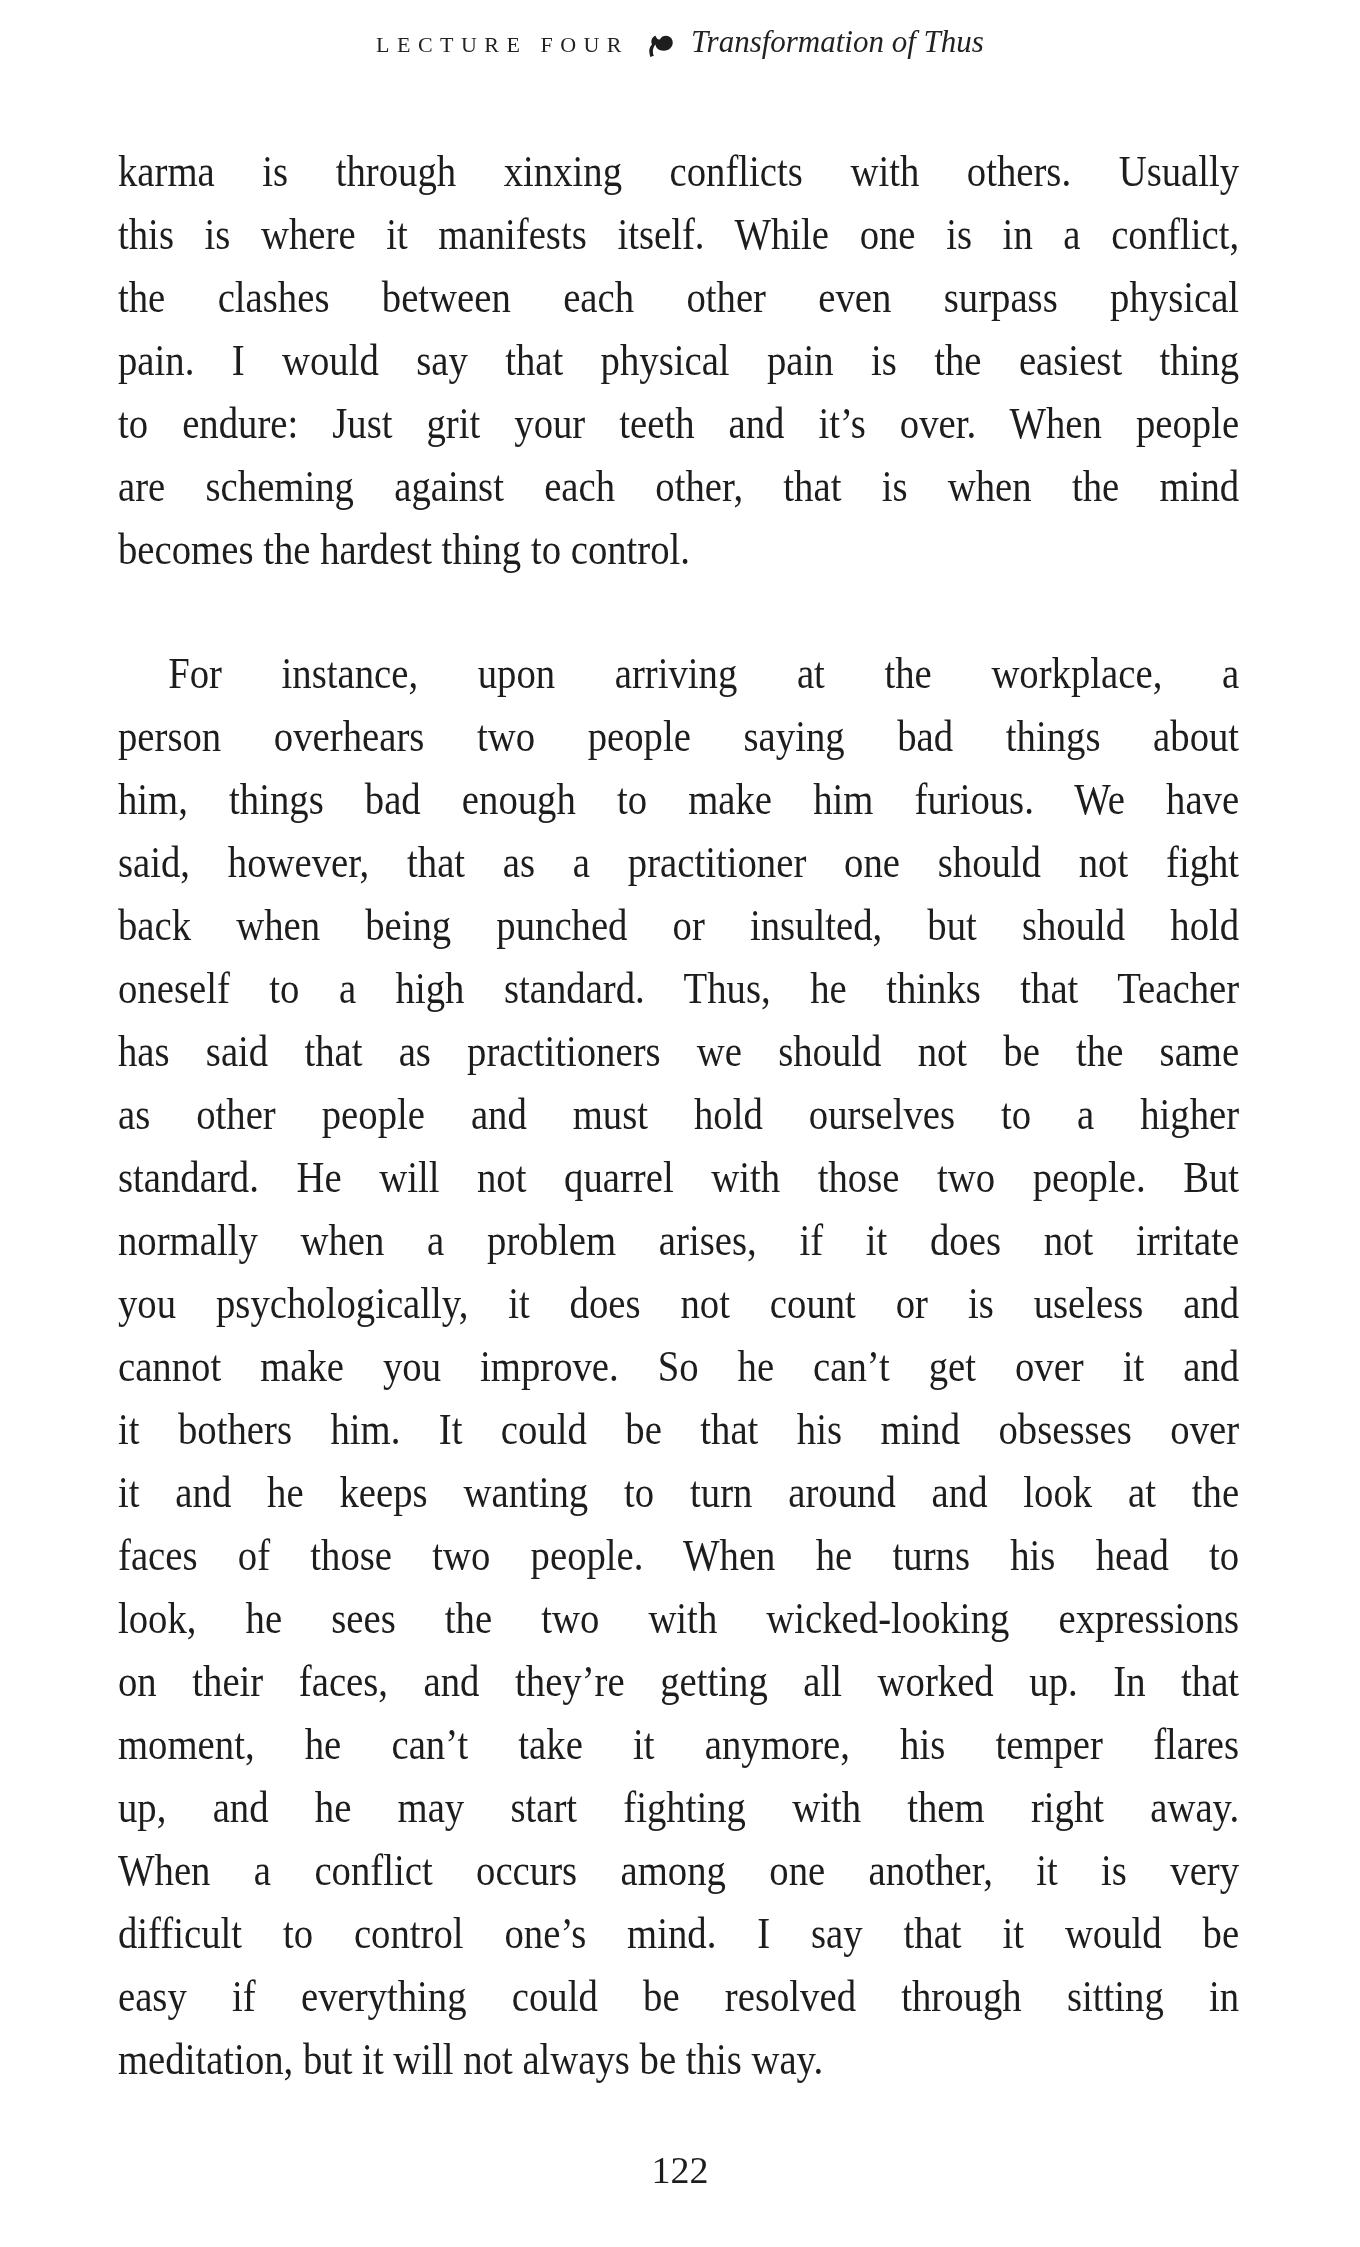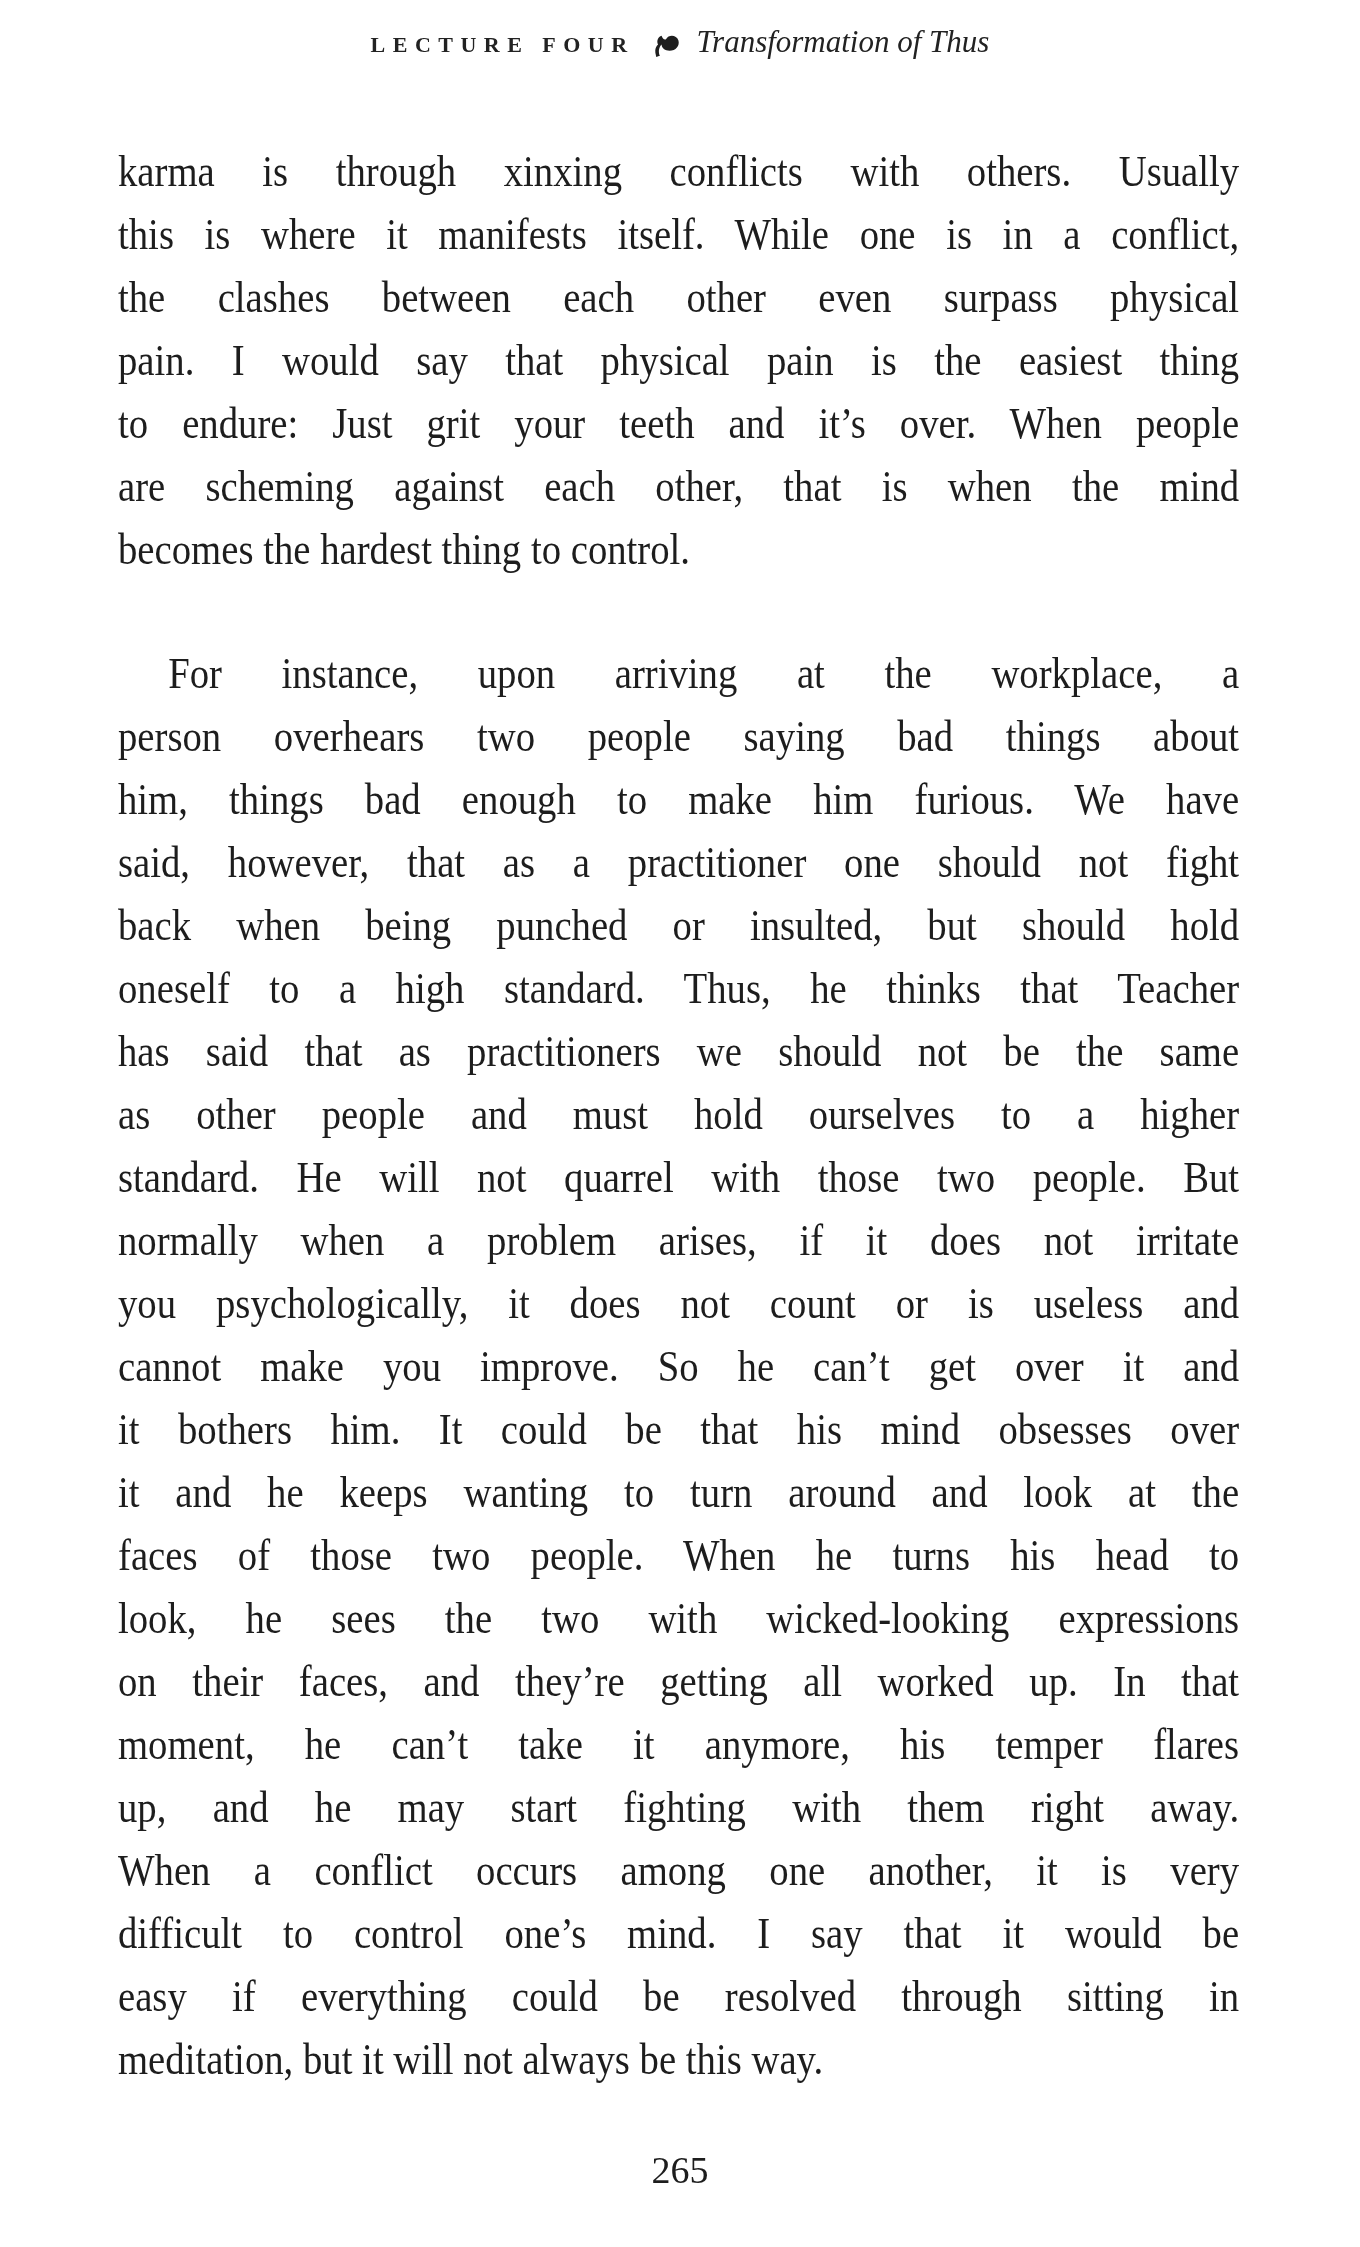--- a/index.html
+++ b/index.html
@@ -25,21 +25,21 @@
     width: 100%;
     display: flex;
     justify-content: center;
     align-items: baseline;
     gap: 16px;
     white-space: nowrap;
   }
   .lecture-label {
     font-size: 22px;
     letter-spacing: 0.34em;
-    font-weight: 700;
+    font-weight: 400;
     color: #222222;
   }
   .fleuron {
     position: relative;
     top: 3px;
     align-self: center;
     width: 30px;
     height: 27px;
     flex: 0 0 auto;
   }
@@ -128,15 +128,15 @@
         <div class="line">on their faces, and they’re getting all worked up. In that</div>
         <div class="line">moment, he can’t take it anymore, his temper flares</div>
         <div class="line">up, and he may start fighting with them right away.</div>
         <div class="line">When a conflict occurs among one another, it is very</div>
         <div class="line">difficult to control one’s mind. I say that it would be</div>
         <div class="line">easy if everything could be resolved through sitting in</div>
         <div class="line last">meditation, but it will not always be this way.</div>
       </div>
     </div>
 
-  <div class="page-number">265</div>
+  <div class="page-number">122</div>
 
 </div>
 
 </body></html>

